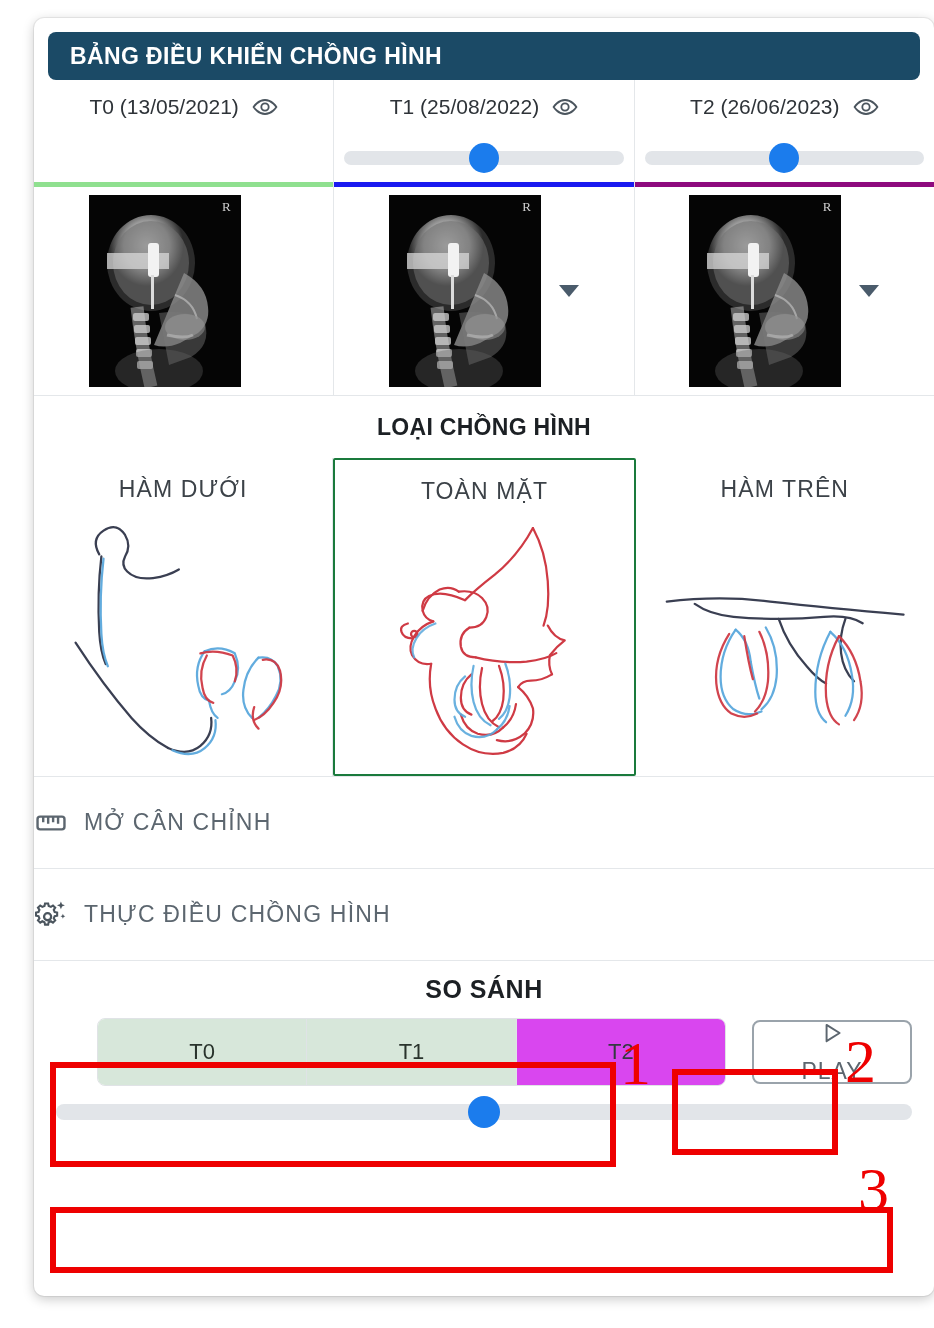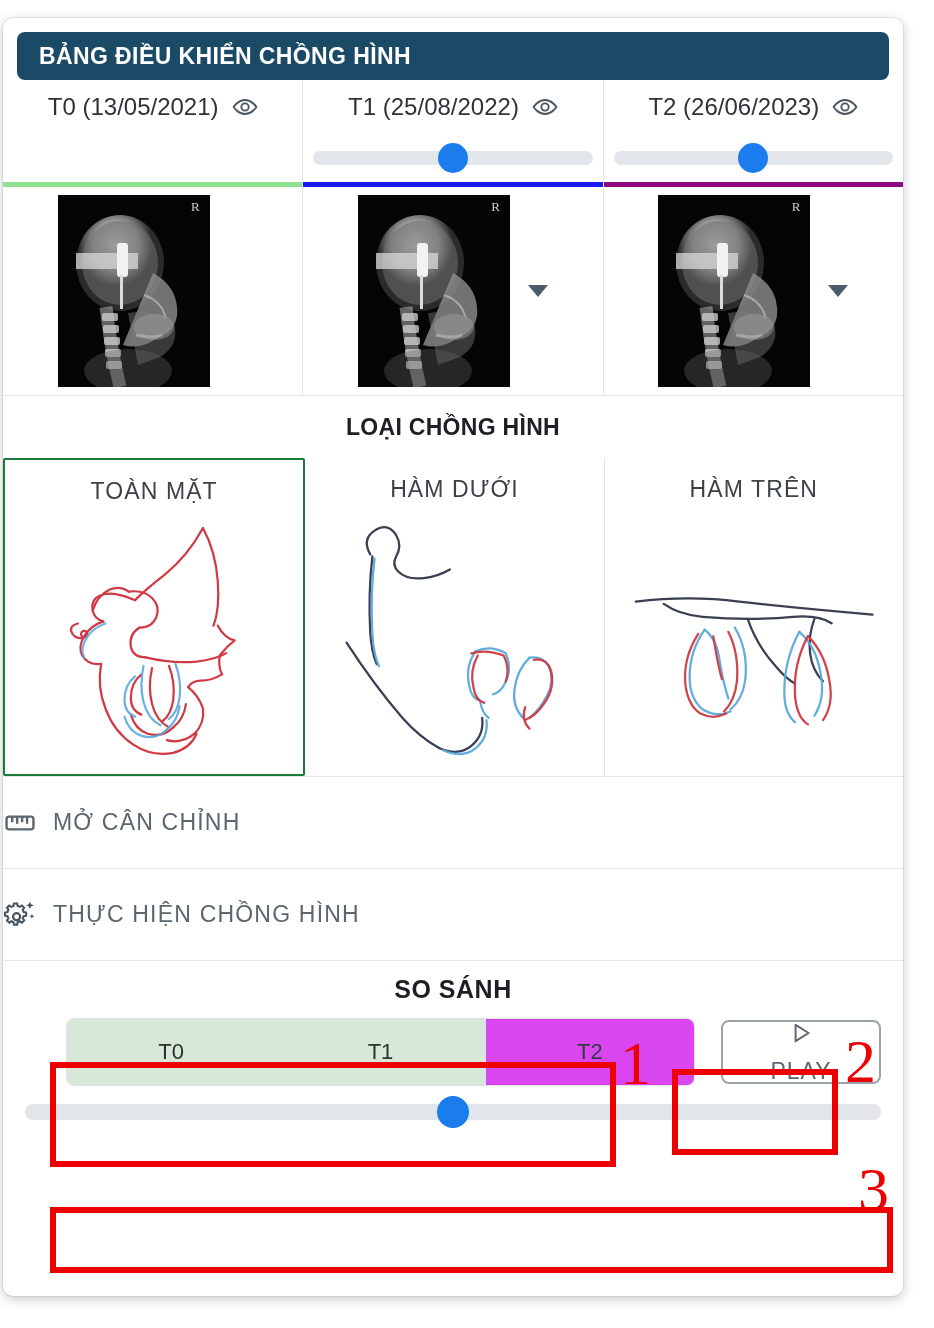--- a/index.html
+++ b/index.html
@@ -7,21 +7,21 @@
     width: 934px; height: 1328px;
     background: #ffffff;
     font-family: "Liberation Sans", sans-serif;
     overflow: hidden;
     position: relative;
   }
 
   
   #panel-card {
     position: absolute;
-    left: 3px; top: 18px;
+    left: 34px; top: 18px;
     width: 900px; height: 1278px;
     background: #ffffff;
     border-radius: 10px;
     box-shadow: 0 3px 12px rgba(0,0,0,0.22), 0 0 0 1px rgba(0,0,0,0.06);
     overflow: hidden;
   }
 
   
   #panel-header {
     margin: 14px 14px 0 14px;
@@ -46,21 +46,21 @@
     position: relative;
   }
   .tp-col:last-child { border-right: none; }
 
   .tp-head {
     height: 54px;
     display: flex; align-items: center; justify-content: center;
     gap: 13px;
   }
   .tp-label {
-    font-size: 24px;
+    font-size: 21px;
     color: #2e3338;
     white-space: nowrap;
   }
   .eye-icon { width: 26px; height: 26px; display: block; flex: none; }
 
   
   .tp-slider-area {
     height: 48px;
     display: flex; align-items: center;
     padding: 0 10px;
@@ -417,20 +417,47 @@
       </div>
     </div>
   </div>
 
   <div class="row-divider"></div>
 
   <div class="section-title">LOẠI CHỒNG HÌNH</div>
 
   <div class="type-row">
 
+    <div class="type-card">
+      <div class="type-card-label">HÀM DƯỚI</div>
+      <svg class="tracing" viewBox="0 0 260 250" fill="none" stroke-width="2.1" stroke-linecap="round" stroke-linejoin="round">
+        <g stroke="#3a3f52">
+          <path d="M52 44 q-8 -14 4 -22 q12 -8 20 4 q6 10 0 20 q-4 8 2 14 q8 8 24 6 q14 -2 24 -8"></path>
+          <path d="M54 46 q-4 34 -2 70 q1 18 6 30"></path>
+          <path d="M30 126 q26 40 52 70 q16 18 34 28"></path>
+          <path d="M116 224 q18 8 30 -2 q12 -10 10 -26"></path>
+        </g>
+        <g stroke="#5aa8dc">
+          <path d="M56 48 q-4 34 -2 70 q1 18 6 30" opacity="0.95"></path>
+          <path d="M120 226 q18 8 30 -2 q12 -10 10 -26" opacity="0.95"></path>
+          <path d="M150 134 q-10 14 -6 32 q2 12 10 14" opacity="0.95"></path>
+          <path d="M150 134 q14 -6 28 2 q6 14 0 26 q-4 10 -12 12" opacity="0.95"></path>
+          <path d="M154 180 q2 12 8 16" opacity="0.95"></path>
+          <path d="M200 140 q-12 12 -14 30 q-2 16 8 26" opacity="0.95"></path>
+          <path d="M200 140 q12 -2 18 8 q6 14 -2 28 q-6 12 -16 20" opacity="0.95"></path>
+        </g>
+        <g stroke="#cf3a44">
+          <path d="M146 136 q14 -4 30 2 q6 12 2 24" opacity="0.95"></path>
+          <path d="M152 138 q-8 14 -4 30 q2 12 10 14" opacity="0.95"></path>
+          <path d="M204 142 q12 -2 16 10 q4 16 -6 30 q-8 12 -18 16" opacity="0.95"></path>
+          <path d="M196 186 q-4 12 4 20" opacity="0.95"></path>
+        </g>
+      </svg>
+    </div>
+
     <div class="type-card selected">
       <div class="type-card-label">TOÀN MẶT</div>
       <svg class="tracing" viewBox="0 0 260 250" fill="none" stroke-width="2.1" stroke-linecap="round" stroke-linejoin="round">
         <g stroke="#cf3a44">
           <path d="M176 18 q-14 26 -36 44 q-18 14 -28 24"></path>
           <path d="M176 18 q12 22 14 50 q2 26 -4 42"></path>
           <path d="M190 110 q6 12 16 14 q-8 6 -14 14 q-2 10 2 18"></path>
           <path d="M194 156 q-10 6 -20 6 q-8 0 -12 6"></path>
           <path d="M162 168 q10 8 14 20 q2 14 -8 24 q-12 10 -26 6"></path>
           <path d="M112 86 q-22 -10 -34 -4 q-8 4 -6 14 q2 8 10 10"></path>
@@ -453,47 +480,20 @@
           <path d="M150 146 q6 16 4 32 q-2 14 -10 20" opacity="0.9"></path>
           <path d="M112 158 q-10 8 -10 22 q0 12 10 16" opacity="0.9"></path>
           <path d="M102 196 q4 14 16 18 q14 4 24 -6" opacity="0.9"></path>
           <path d="M142 208 q10 -8 12 -22" opacity="0.9"></path>
           <path d="M84 108 q-12 4 -18 14 q-6 10 -2 18" opacity="0.85"></path>
         </g>
       </svg>
     </div>
 
     <div class="type-card">
-      <div class="type-card-label">HÀM DƯỚI</div>
-      <svg class="tracing" viewBox="0 0 260 250" fill="none" stroke-width="2.1" stroke-linecap="round" stroke-linejoin="round">
-        <g stroke="#3a3f52">
-          <path d="M52 44 q-8 -14 4 -22 q12 -8 20 4 q6 10 0 20 q-4 8 2 14 q8 8 24 6 q14 -2 24 -8"></path>
-          <path d="M54 46 q-4 34 -2 70 q1 18 6 30"></path>
-          <path d="M30 126 q26 40 52 70 q16 18 34 28"></path>
-          <path d="M116 224 q18 8 30 -2 q12 -10 10 -26"></path>
-        </g>
-        <g stroke="#5aa8dc">
-          <path d="M56 48 q-4 34 -2 70 q1 18 6 30" opacity="0.95"></path>
-          <path d="M120 226 q18 8 30 -2 q12 -10 10 -26" opacity="0.95"></path>
-          <path d="M150 134 q-10 14 -6 32 q2 12 10 14" opacity="0.95"></path>
-          <path d="M150 134 q14 -6 28 2 q6 14 0 26 q-4 10 -12 12" opacity="0.95"></path>
-          <path d="M154 180 q2 12 8 16" opacity="0.95"></path>
-          <path d="M200 140 q-12 12 -14 30 q-2 16 8 26" opacity="0.95"></path>
-          <path d="M200 140 q12 -2 18 8 q6 14 -2 28 q-6 12 -16 20" opacity="0.95"></path>
-        </g>
-        <g stroke="#cf3a44">
-          <path d="M146 136 q14 -4 30 2 q6 12 2 24" opacity="0.95"></path>
-          <path d="M152 138 q-8 14 -4 30 q2 12 10 14" opacity="0.95"></path>
-          <path d="M204 142 q12 -2 16 10 q4 16 -6 30 q-8 12 -18 16" opacity="0.95"></path>
-          <path d="M196 186 q-4 12 4 20" opacity="0.95"></path>
-        </g>
-      </svg>
-    </div>
-
-    <div class="type-card">
       <div class="type-card-label">HÀM TRÊN</div>
       <svg class="tracing" viewBox="0 0 260 250" fill="none" stroke-width="2.1" stroke-linecap="round" stroke-linejoin="round">
         <g stroke="#3a3f52">
           <path d="M20 88 q50 -6 96 0 q54 6 124 12"></path>
           <path d="M46 90 q14 10 36 12 q44 4 84 0 q24 -2 36 6"></path>
           <path d="M124 104 q8 24 26 44 q10 12 18 16"></path>
           <path d="M186 104 q-6 16 -4 32 q2 16 12 26"></path>
         </g>
         <g stroke="#5aa8dc">
           <path d="M84 114 q-14 20 -14 44 q0 20 12 30 q12 8 26 2" opacity="0.95"></path>
@@ -526,21 +526,21 @@
 
   <div class="action-row">
     <span>
       <svg class="action-icon" viewBox="0 0 24 24" fill="none" stroke="#4b555e" stroke-width="1.6">
         <path d="M10.2 3.6h2.4l.4 1.9 1.7.7 1.6-1.1 1.7 1.7-1.1 1.6.7 1.7 1.9.4v2.4l-1.9.4-.7 1.7 1.1 1.6-1.7 1.7-1.6-1.1-1.7.7-.4 1.9h-2.4l-.4-1.9-1.7-.7-1.6 1.1-1.7-1.7 1.1-1.6-.7-1.7-1.9-.4v-2.4l1.9-.4.7-1.7-1.1-1.6 1.7-1.7 1.6 1.1 1.7-.7z" transform="translate(-1.6,0.6) scale(0.92)"></path>
         <circle cx="9.6" cy="13.2" r="2.5"></circle>
         <path d="M19 2.4l.8 2 2 .8-2 .8-.8 2-.8-2-2-.8 2-.8z" fill="#4b555e" stroke="none"></path>
         <path d="M20.4 11.2l.5 1.2 1.2.5-1.2.5-.5 1.2-.5-1.2-1.2-.5 1.2-.5z" fill="#4b555e" stroke="none"></path>
       </svg>
     </span>
-    <span class="action-label">THỰC HIỆN CHỒNG HÌNH</span>
+    <span class="action-label">THỰC ĐIỀU CHỒNG HÌNH</span>
   </div>
 
   <div id="compare-title">SO SÁNH</div>
 
   <div id="compare-controls">
     <div id="segmented">
       <div class="seg-btn active">T0</div>
       <div class="seg-btn active">T1</div>
       <div class="seg-btn">T2</div>
     </div>

